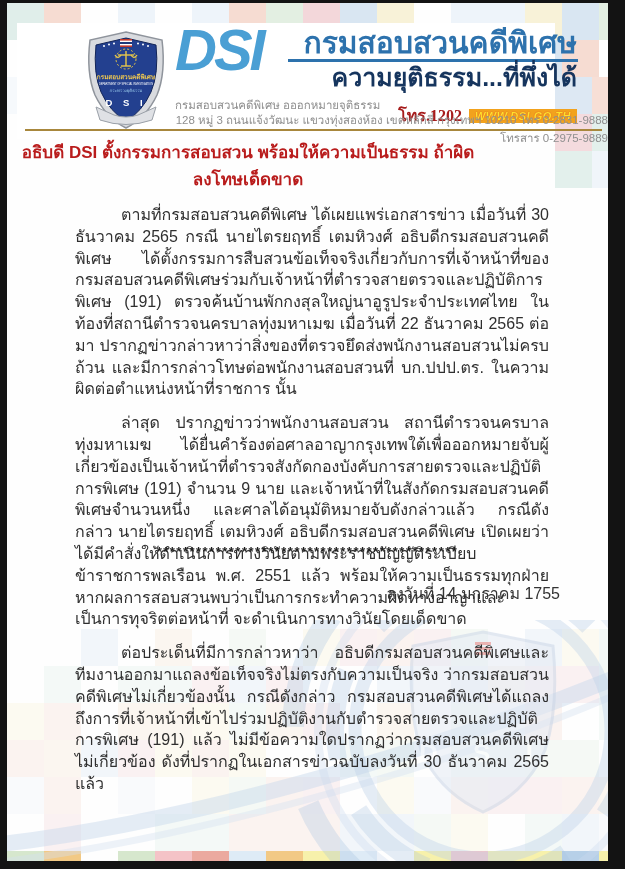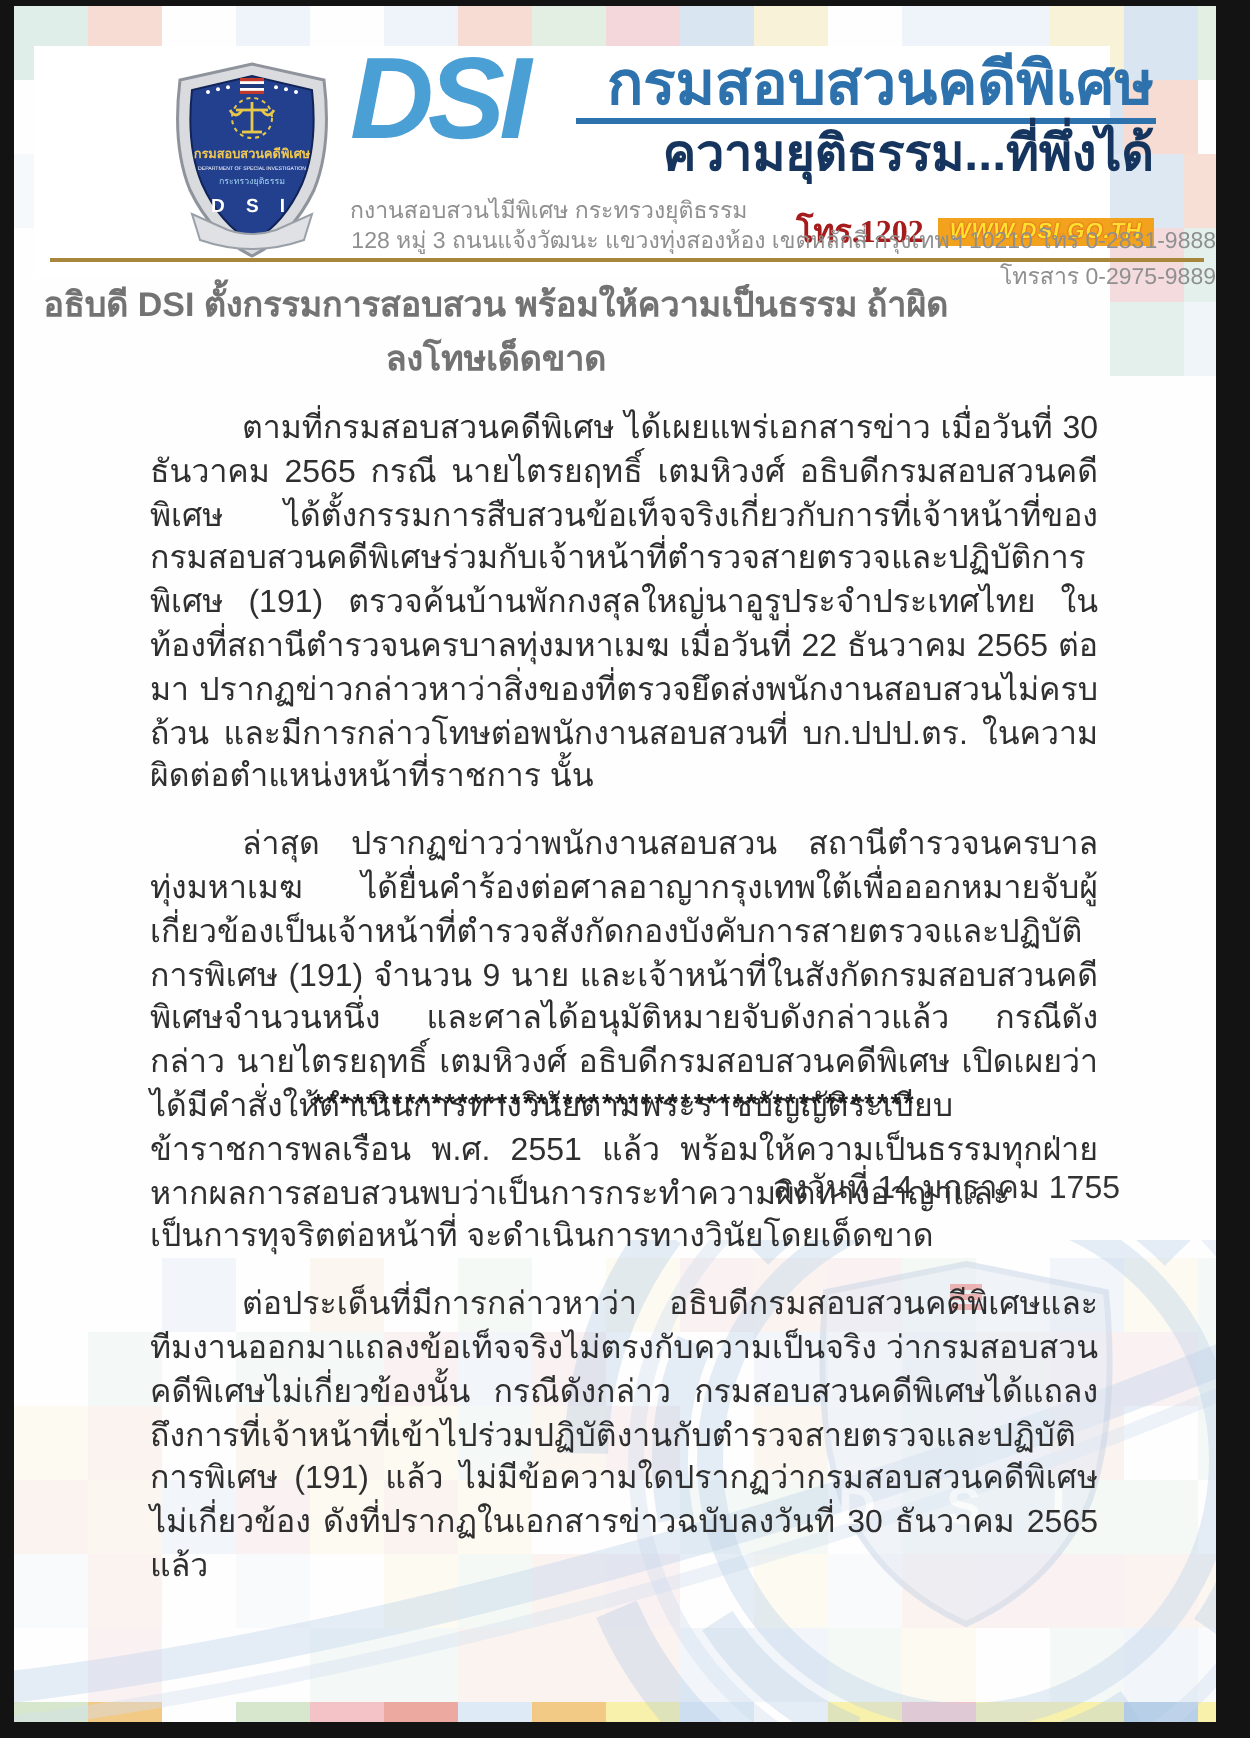--- a/index.html
+++ b/index.html
@@ -26,21 +26,21 @@
          justify-content:flex-end;align-items:center;gap:7px;text-align:center;}
   .phone{font-size:16px;font-weight:bold;color:var(--phone_red,#a61c1c);font-family:"Liberation Serif",serif;}
   .web-chip{background:var(--web_bg,#f2a21d);color:var(--web_text,#ffe12b);font-size:11px;font-weight:bold;
          font-style:italic;padding:1px 6px;text-shadow:0 0 1px #c23;letter-spacing:.5px;}
   .dept-line{position:absolute;left:168px;top:93px;z-index:4;font-size:11.5px;color:var(--muted,#8f8f8f);}
   .address{position:absolute;left:168px;top:108px;z-index:4;font-size:11.5px;color:var(--muted,#8f8f8f);text-align:right;}
   .gold-rule{position:absolute;left:18px;top:126px;width:577px;height:2px;z-index:4;
          background:var(--rule_gold,#a8873c);}
   
   .doc-title{position:absolute;left:0;width:482px;text-align:center;z-index:4;
-         font-size:17px;font-weight:bold;color:#737373;}
+         font-size:17px;font-weight:bold;color:#b91c1c;}
   .t1{top:135px;} .t2{top:159px;}
   .body-text{position:absolute;left:56px;top:189px;width:498px;z-index:4;
          font-size:16px;line-height:21.8px;color:var(--text,#2f2f2f);text-align:justify;}
   .body-text p{margin:12px;text-indent:46px;}
   .separator{position:absolute;left:0;top:541px;width:601px;text-align:center;z-index:4;
          font-size:13px;font-weight:bold;letter-spacing:1.5px;color:#1d1d1d;}
   .date-line{position:absolute;right:48px;top:578px;z-index:4;font-size:16px;color:#333;}
   .wm{position:absolute;left:0;top:617px;width:601px;height:241px;z-index:1;}
   .checker{z-index:0;}
 </style>
@@ -226,21 +226,21 @@
 
     <div class="dept-name">กรมสอบสวนคดีพิเศษ</div>
     <div class="blue-rule"></div>
     <div class="slogan">ความยุติธรรม...ที่พึ่งได้</div>
 
     <div class="contact-row">
       <span class="phone">โทร.1202</span>
       <span class="web-chip">WWW.DSI.GO.TH</span>
     </div>
 
-    <div class="dept-line">กงานสอบสวนไมีพิเศษ กระทรวงยุติธรรม</div>
+    <div class="dept-line">กรมสอบสวนคดีพิเศษ อออกหมายจุติธรรม</div>
     <div class="address">128 หมู่ 3 ถนนแจ้งวัฒนะ แขวงทุ่งสองห้อง เขตหลักสี่ กรุงเทพฯ 10210 โทร 0-2831-9888 โทรสาร 0-2975-9889</div>
     <div class="gold-rule"></div>
 
     <div class="doc-title t1">อธิบดี DSI ตั้งกรรมการสอบสวน พร้อมให้ความเป็นธรรม ถ้าผิดลงโทษเด็ดขาด</div>
 
     <div class="body-text">
       <p>ตามที่กรมสอบสวนคดีพิเศษ ได้เผยแพร่เอกสารข่าว เมื่อวันที่ 30 ธันวาคม 2565 กรณี นายไตรยฤทธิ์  เตมหิวงศ์ อธิบดีกรมสอบสวนคดีพิเศษ ได้ตั้งกรรมการสืบสวนข้อเท็จจริงเกี่ยวกับการที่เจ้าหน้าที่ของกรมสอบสวนคดีพิเศษร่วมกับเจ้าหน้าที่ตำรวจสายตรวจและปฏิบัติการพิเศษ (191) ตรวจค้นบ้านพักกงสุลใหญ่นาอูรูประจำประเทศไทย ในท้องที่สถานีตำรวจนครบาลทุ่งมหาเมฆ เมื่อวันที่ 22 ธันวาคม 2565  ต่อมา ปรากฏข่าวกล่าวหาว่าสิ่งของที่ตรวจยึดส่งพนักงานสอบสวนไม่ครบถ้วน และมีการกล่าวโทษต่อพนักงานสอบสวนที่  บก.ปปป.ตร. ในความผิดต่อตำแหน่งหน้าที่ราชการ นั้น</p>
       <p>ล่าสุด ปรากฏข่าวว่าพนักงานสอบสวน สถานีตำรวจนครบาลทุ่งมหาเมฆ ได้ยื่นคำร้องต่อศาลอาญากรุงเทพใต้เพื่อออกหมายจับผู้เกี่ยวข้องเป็นเจ้าหน้าที่ตำรวจสังกัดกองบังคับการสายตรวจและปฏิบัติการพิเศษ (191) จำนวน 9 นาย และเจ้าหน้าที่ในสังกัดกรมสอบสวนคดีพิเศษจำนวนหนึ่ง และศาลได้อนุมัติหมายจับดังกล่าวแล้ว กรณีดังกล่าว นายไตรยฤทธิ์  เตมหิวงศ์ อธิบดีกรมสอบสวนคดีพิเศษ เปิดเผยว่า ได้มีคำสั่งให้ดำเนินการทางวินัยตามพระราชบัญญัติระเบียบข้าราชการพลเรือน พ.ศ. 2551 แล้ว พร้อมให้ความเป็นธรรมทุกฝ่าย หากผลการสอบสวนพบว่าเป็นการกระทำความผิดทางอาญาและเป็นการทุจริตต่อหน้าที่ จะดำเนินการทางวินัยโดยเด็ดขาด</p>
       <p>ต่อประเด็นที่มีการกล่าวหาว่า อธิบดีกรมสอบสวนคดีพิเศษและทีมงานออกมาแถลงข้อเท็จจริงไม่ตรงกับความเป็นจริง ว่ากรมสอบสวนคดีพิเศษไม่เกี่ยวข้องนั้น กรณีดังกล่าว กรมสอบสวนคดีพิเศษได้แถลงถึงการที่เจ้าหน้าที่เข้าไปร่วมปฏิบัติงานกับตำรวจสายตรวจและปฏิบัติการพิเศษ (191) แล้ว ไม่มีข้อความใดปรากฏว่ากรมสอบสวนคดีพิเศษไม่เกี่ยวข้อง ดังที่ปรากฏในเอกสารข่าวฉบับลงวันที่ 30 ธันวาคม 2565 แล้ว</p>
     </div>

